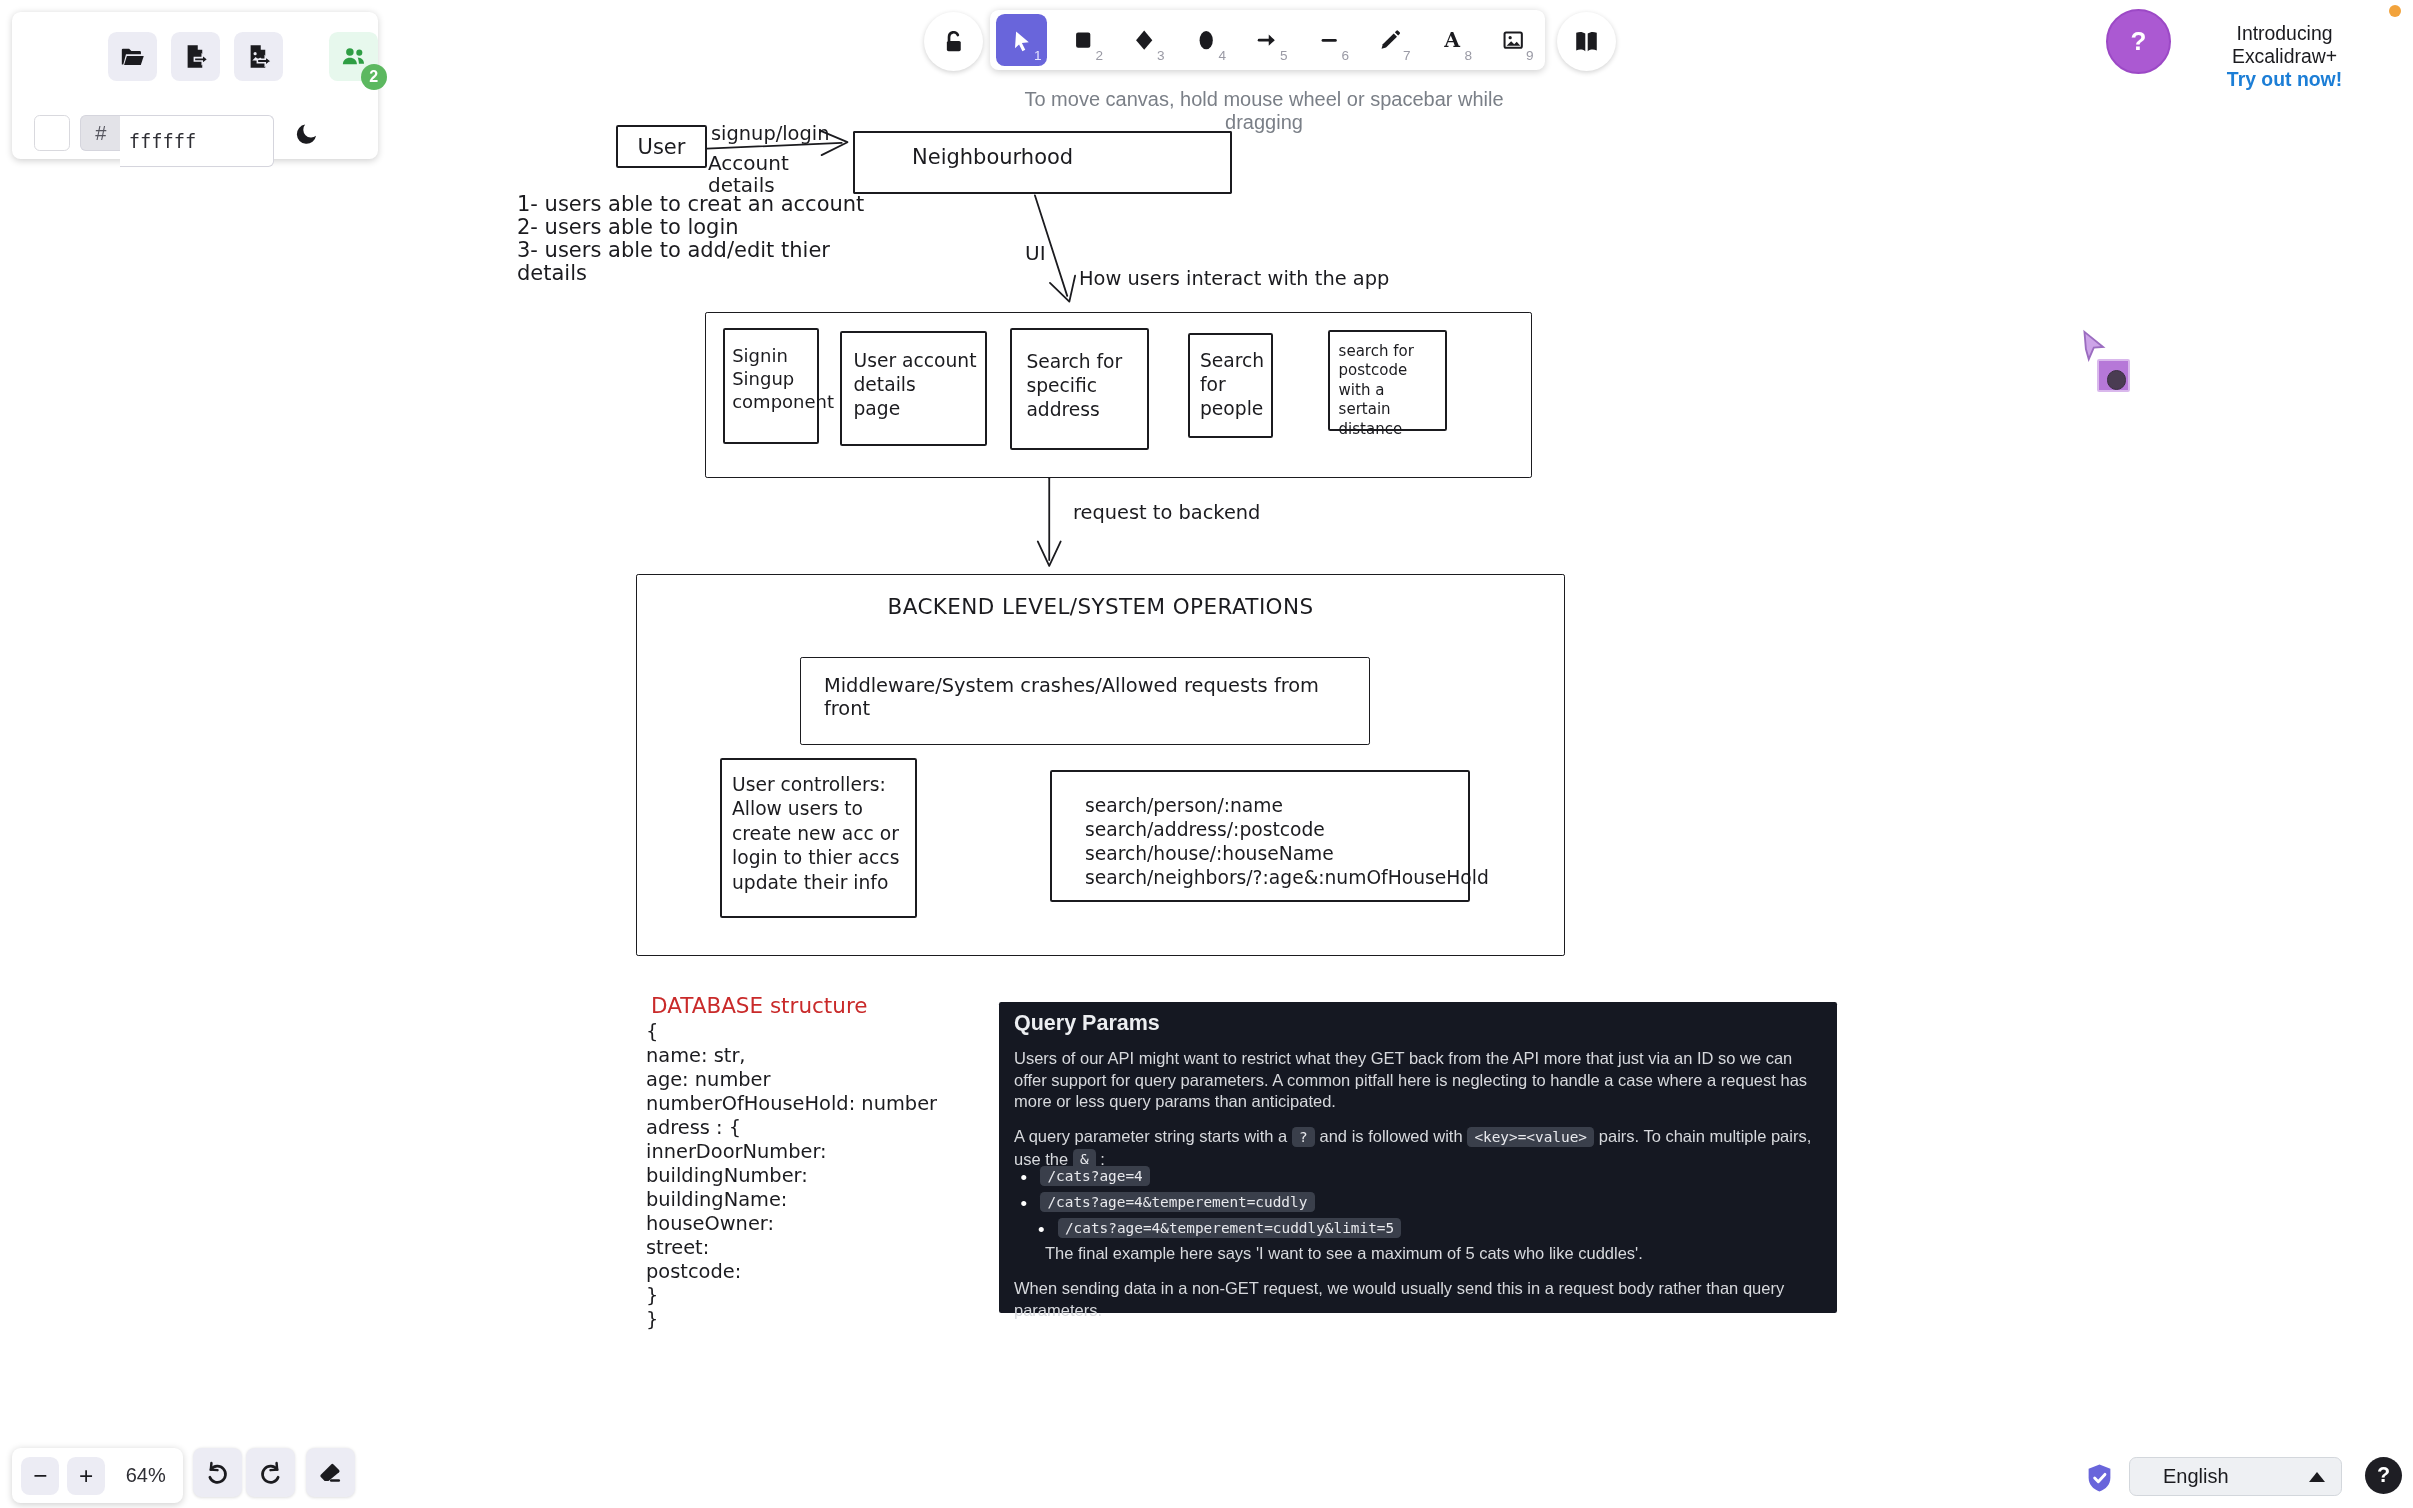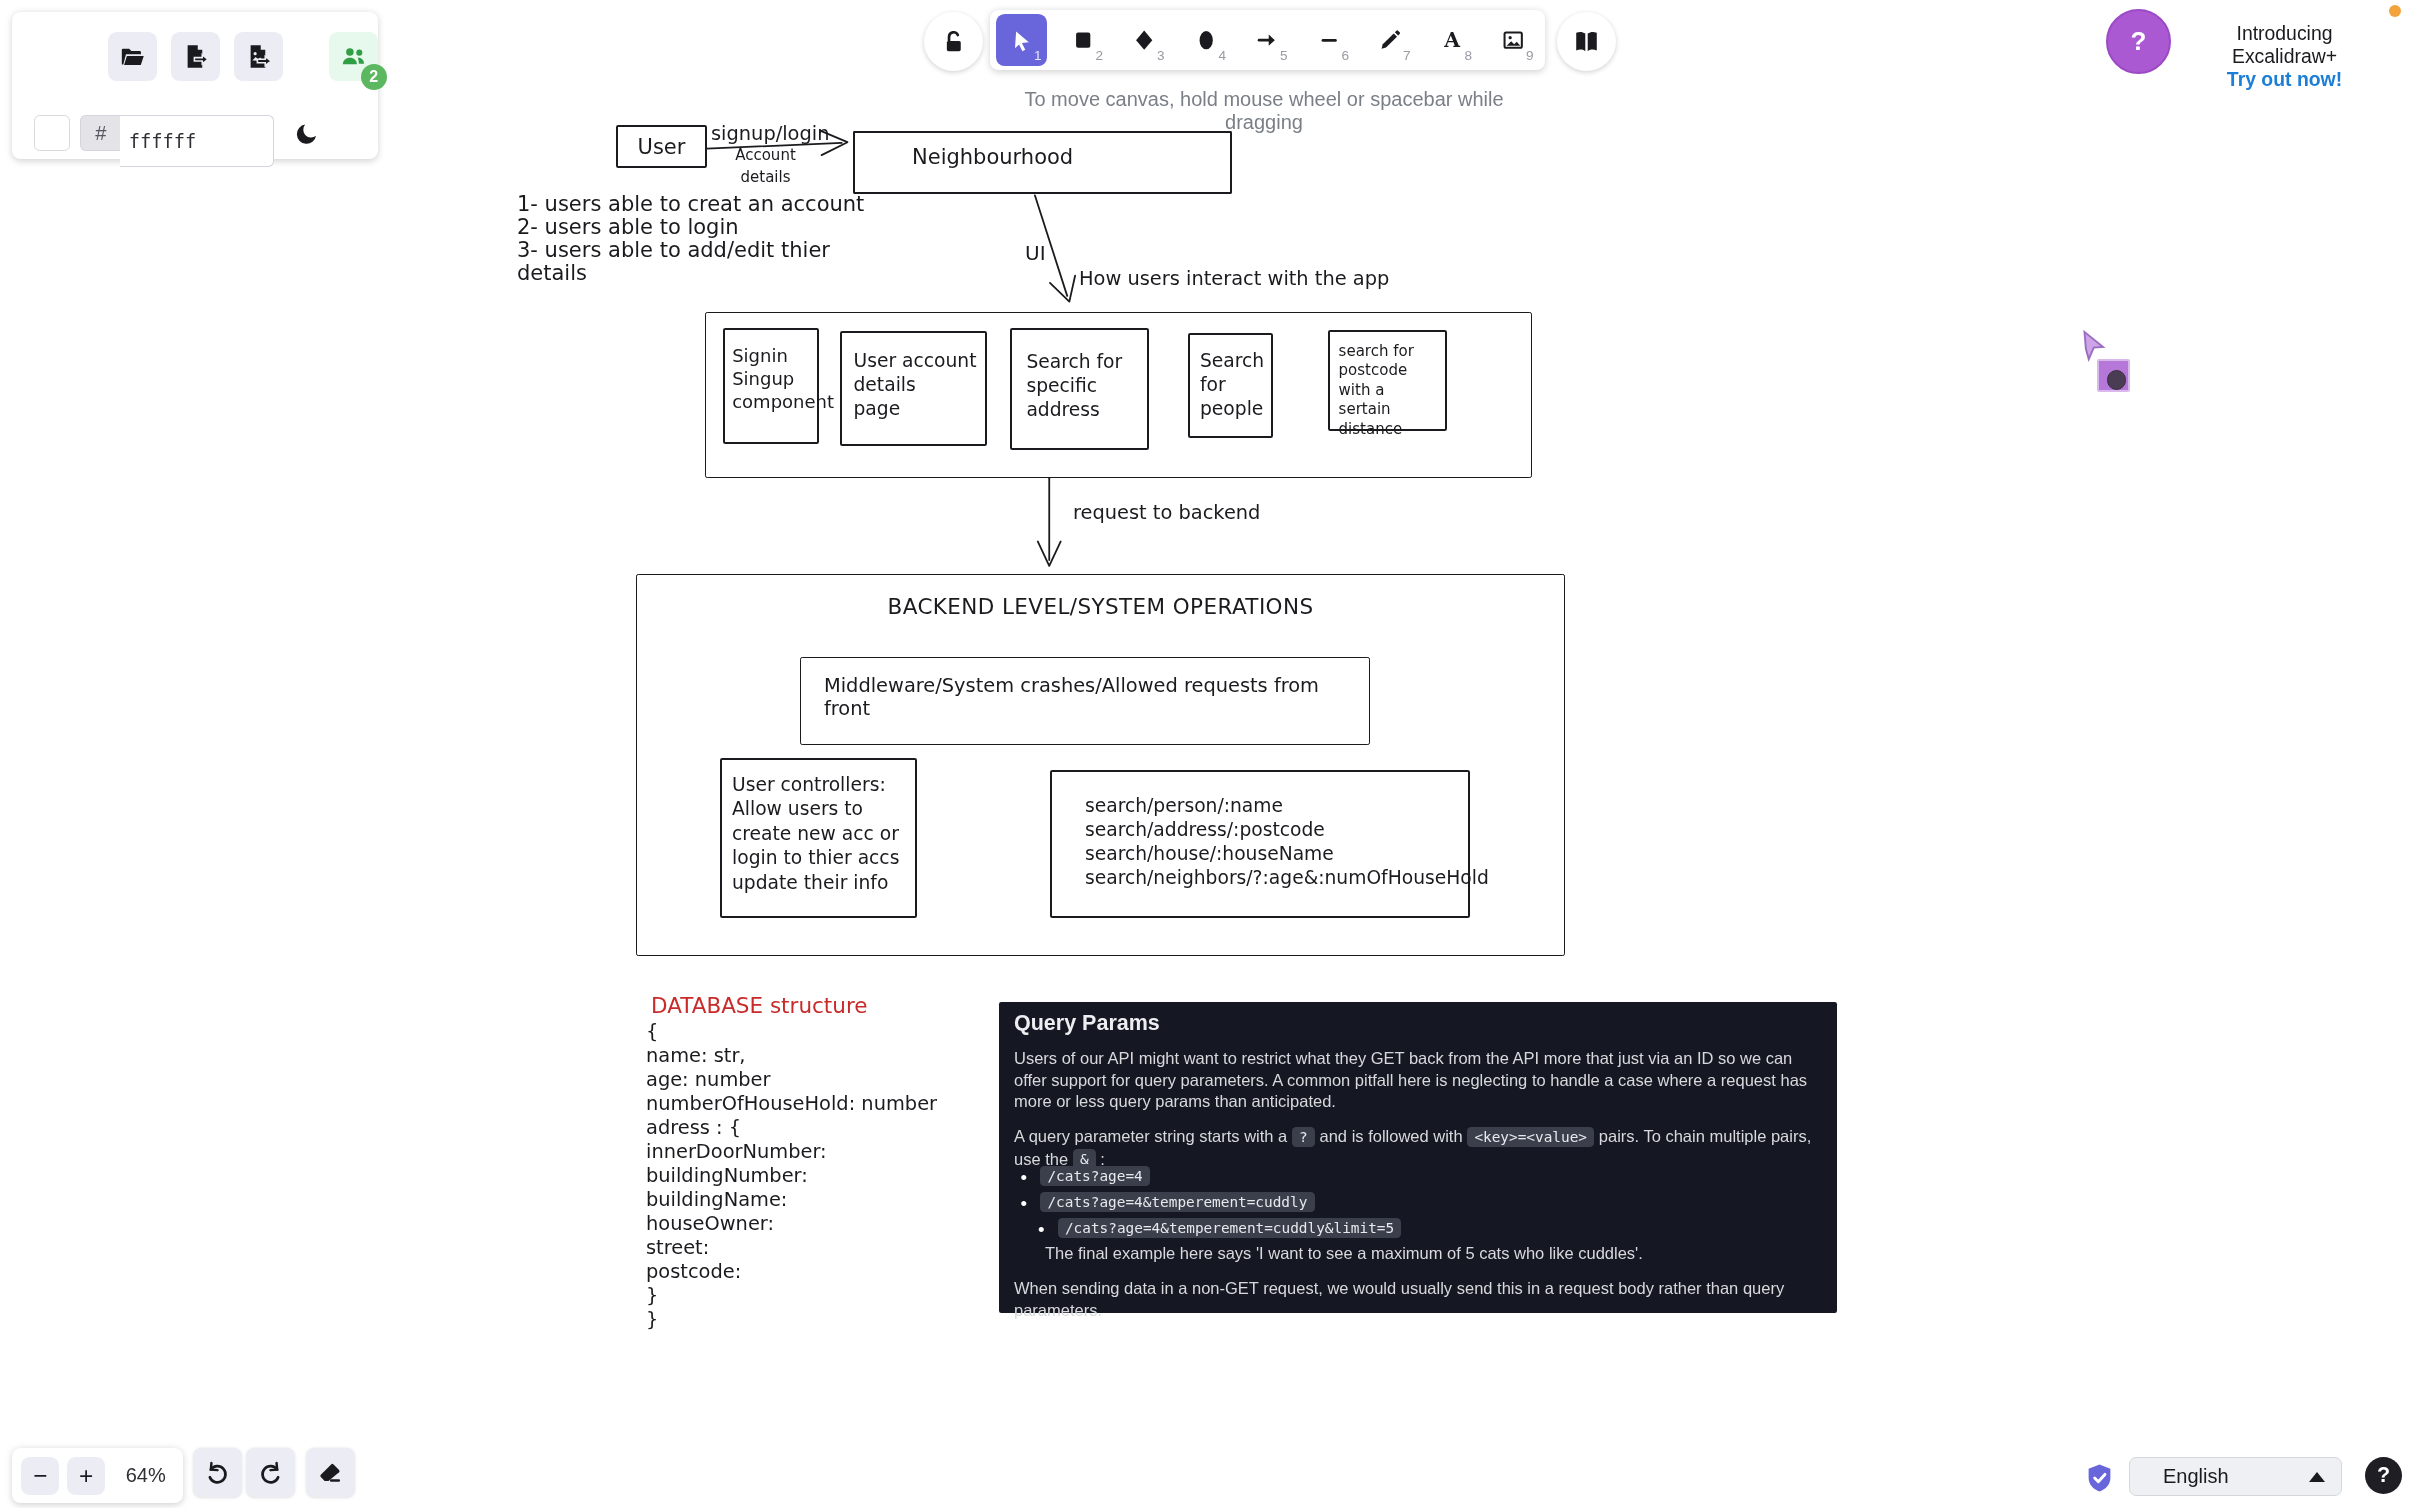--- a/index.html
+++ b/index.html
@@ -37,21 +37,21 @@
   <path d="M1489 420 L1462 394 M1489 420 L1497 384"></path>
   <path d="M1461 666 L1461 780"></path>
   <path d="M1461 788 L1445 754 M1461 788 L1477 754"></path>
 </svg>
 
 <div class="abs sketchbox" style="left:616px;top:125px;width:91px;height:43px;display:flex;align-items:center;justify-content:center;">
   <span class="hand" style="font-size:21px;">User</span>
 </div>
 
 <div class="abs hand" style="left:711px;top:122px;font-size:19.4px;">signup/login</div>
-<div class="abs hand preline" style="left:708px;top:144px;width:115px;text-align:center;font-size:15px;line-height:22px;">Account
+<div class="abs hand preline" style="left:708px;top:152px;width:115px;text-align:left;font-size:20px;line-height:22px;">Account
 details</div>
 
 <div class="abs" style="left:853px;top:131px;width:379px;height:63px;border:2.9px solid #1b1b1f;border-radius:1.4px;">
   <span class="hand" style="position:absolute;left:57px;top:11.5px;font-size:21px;">Neighbourhood</span>
 </div>
 
 <div class="abs hand preline" style="left:517px;top:193px;font-size:21px;line-height:23px;">1- users able to creat an account
 2- users able to login
 3- users able to add/edit thier
 details</div>
@@ -83,21 +83,21 @@
 <div class="abs sketchbox" style="left:636px;top:574px;width:929px;height:382px;border-width:1.8px;">
   <div class="hand" style="position:absolute;left:0;top:18.7px;width:100%;text-align:center;font-size:21.5px;letter-spacing:0.4px;">BACKEND LEVEL/SYSTEM OPERATIONS</div>
   <div class="sketchbox" style="position:absolute;left:163px;top:82px;width:570px;height:88px;border-width:1.8px;">
     <span class="hand" style="position:absolute;left:23px;top:16px;font-size:19.4px;">Middleware/System crashes/Allowed requests from front</span>
   </div>
   <div class="sketchbox hand preline" style="position:absolute;left:83px;top:183px;width:197px;height:160px;padding:13px 4.3px 0 10px;font-size:18.7px;line-height:24.4px;">User controllers:
 Allow users to
 create new acc or
 login to thier accs
 update their info</div>
-  <div class="sketchbox hand preline" style="position:absolute;left:413px;top:195px;width:420px;height:148px;padding:21.5px 4.3px 0 33px;font-size:18.7px;line-height:24px;">search/person/:name
+  <div class="sketchbox hand preline" style="position:absolute;left:413px;top:195px;width:420px;height:132px;padding:21.5px 4.3px 0 33px;font-size:18.7px;line-height:24px;">search/person/:name
 search/address/:postcode
 search/house/:houseName
 search/neighbors/?:age&amp;:numOfHouseHold</div>
 </div>
 
 <div class="abs hand" style="left:651px;top:993px;font-size:21.5px;color:#c92a2a;">DATABASE structure</div>
 <div class="abs hand preline" style="left:646px;top:1020px;font-size:19.4px;line-height:24px;">{
 name: str,
 age: number
 numberOfHouseHold: number

